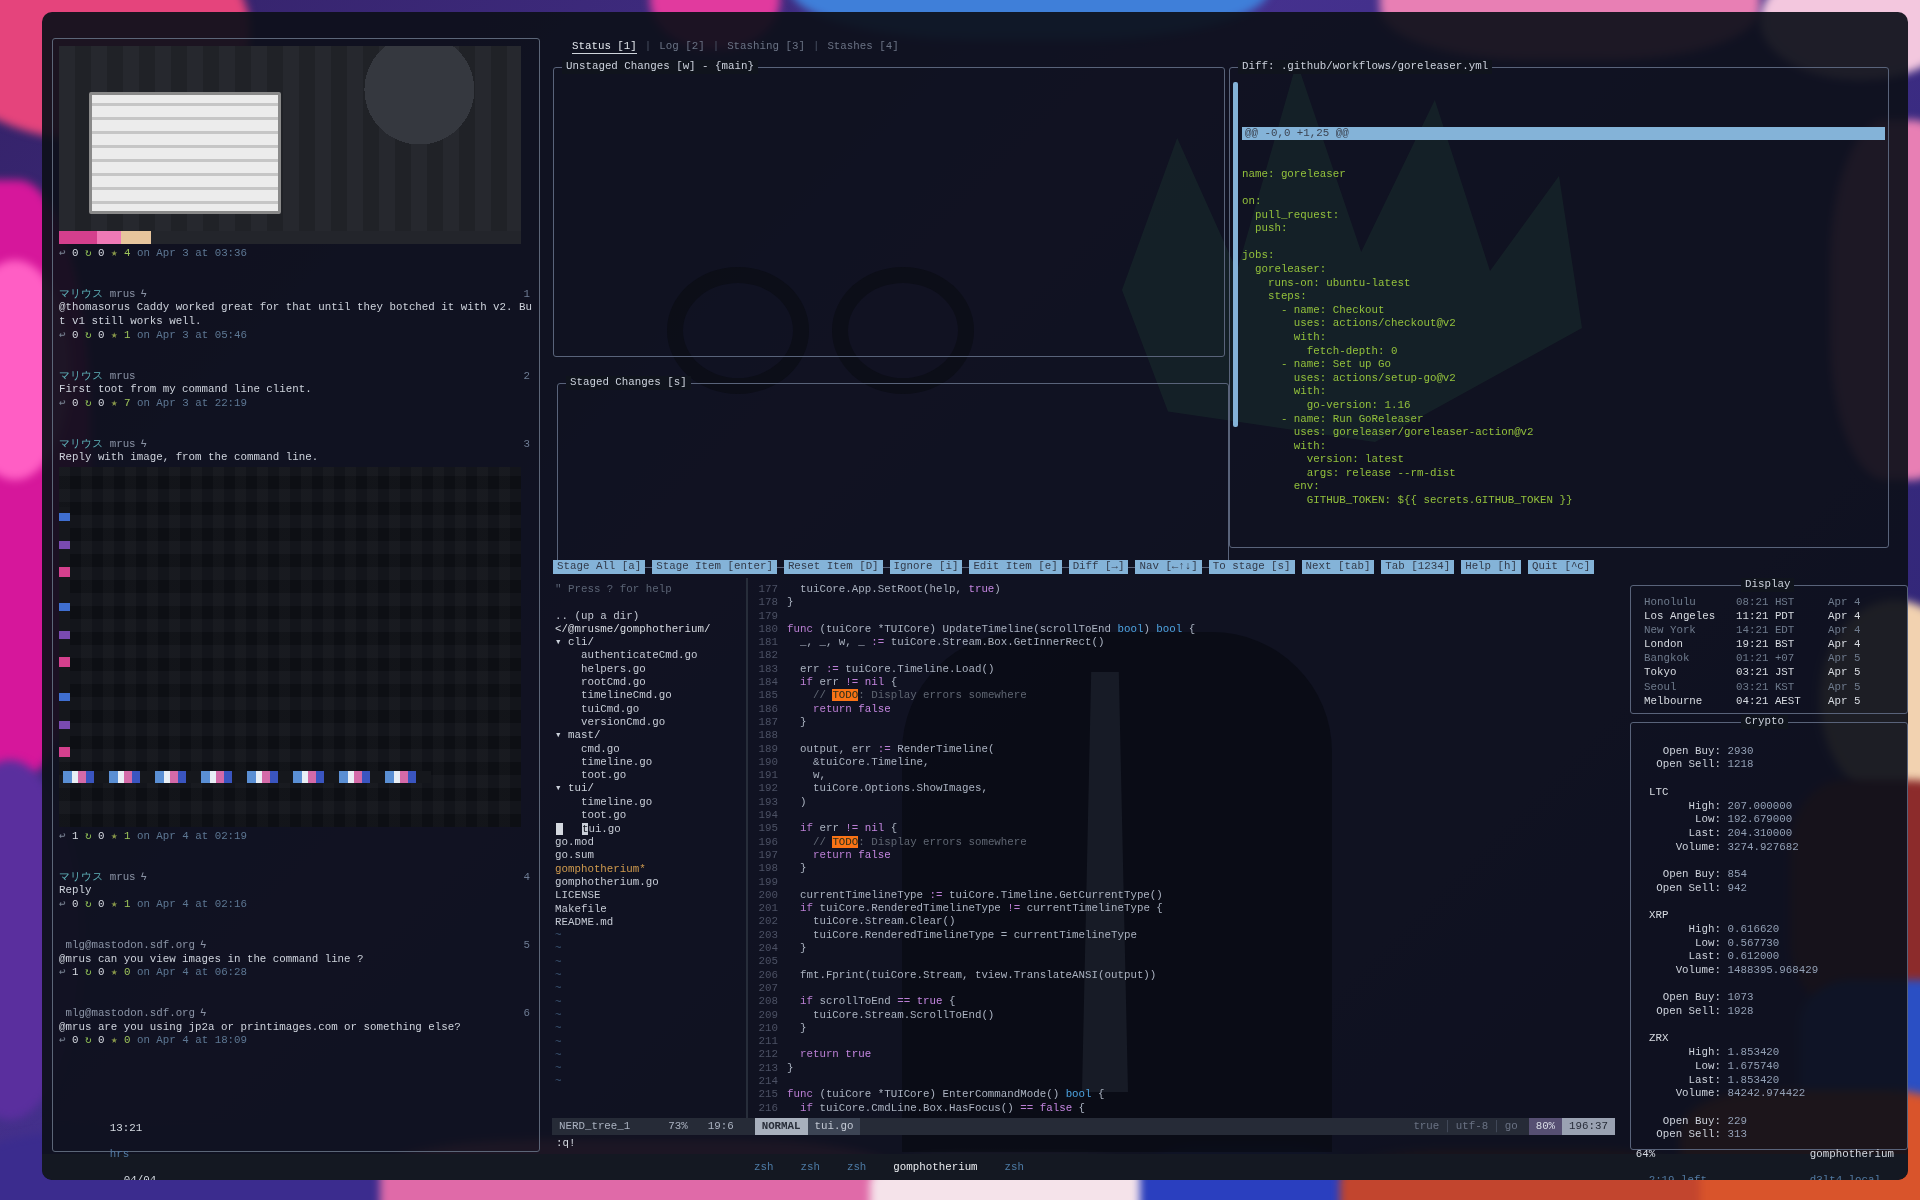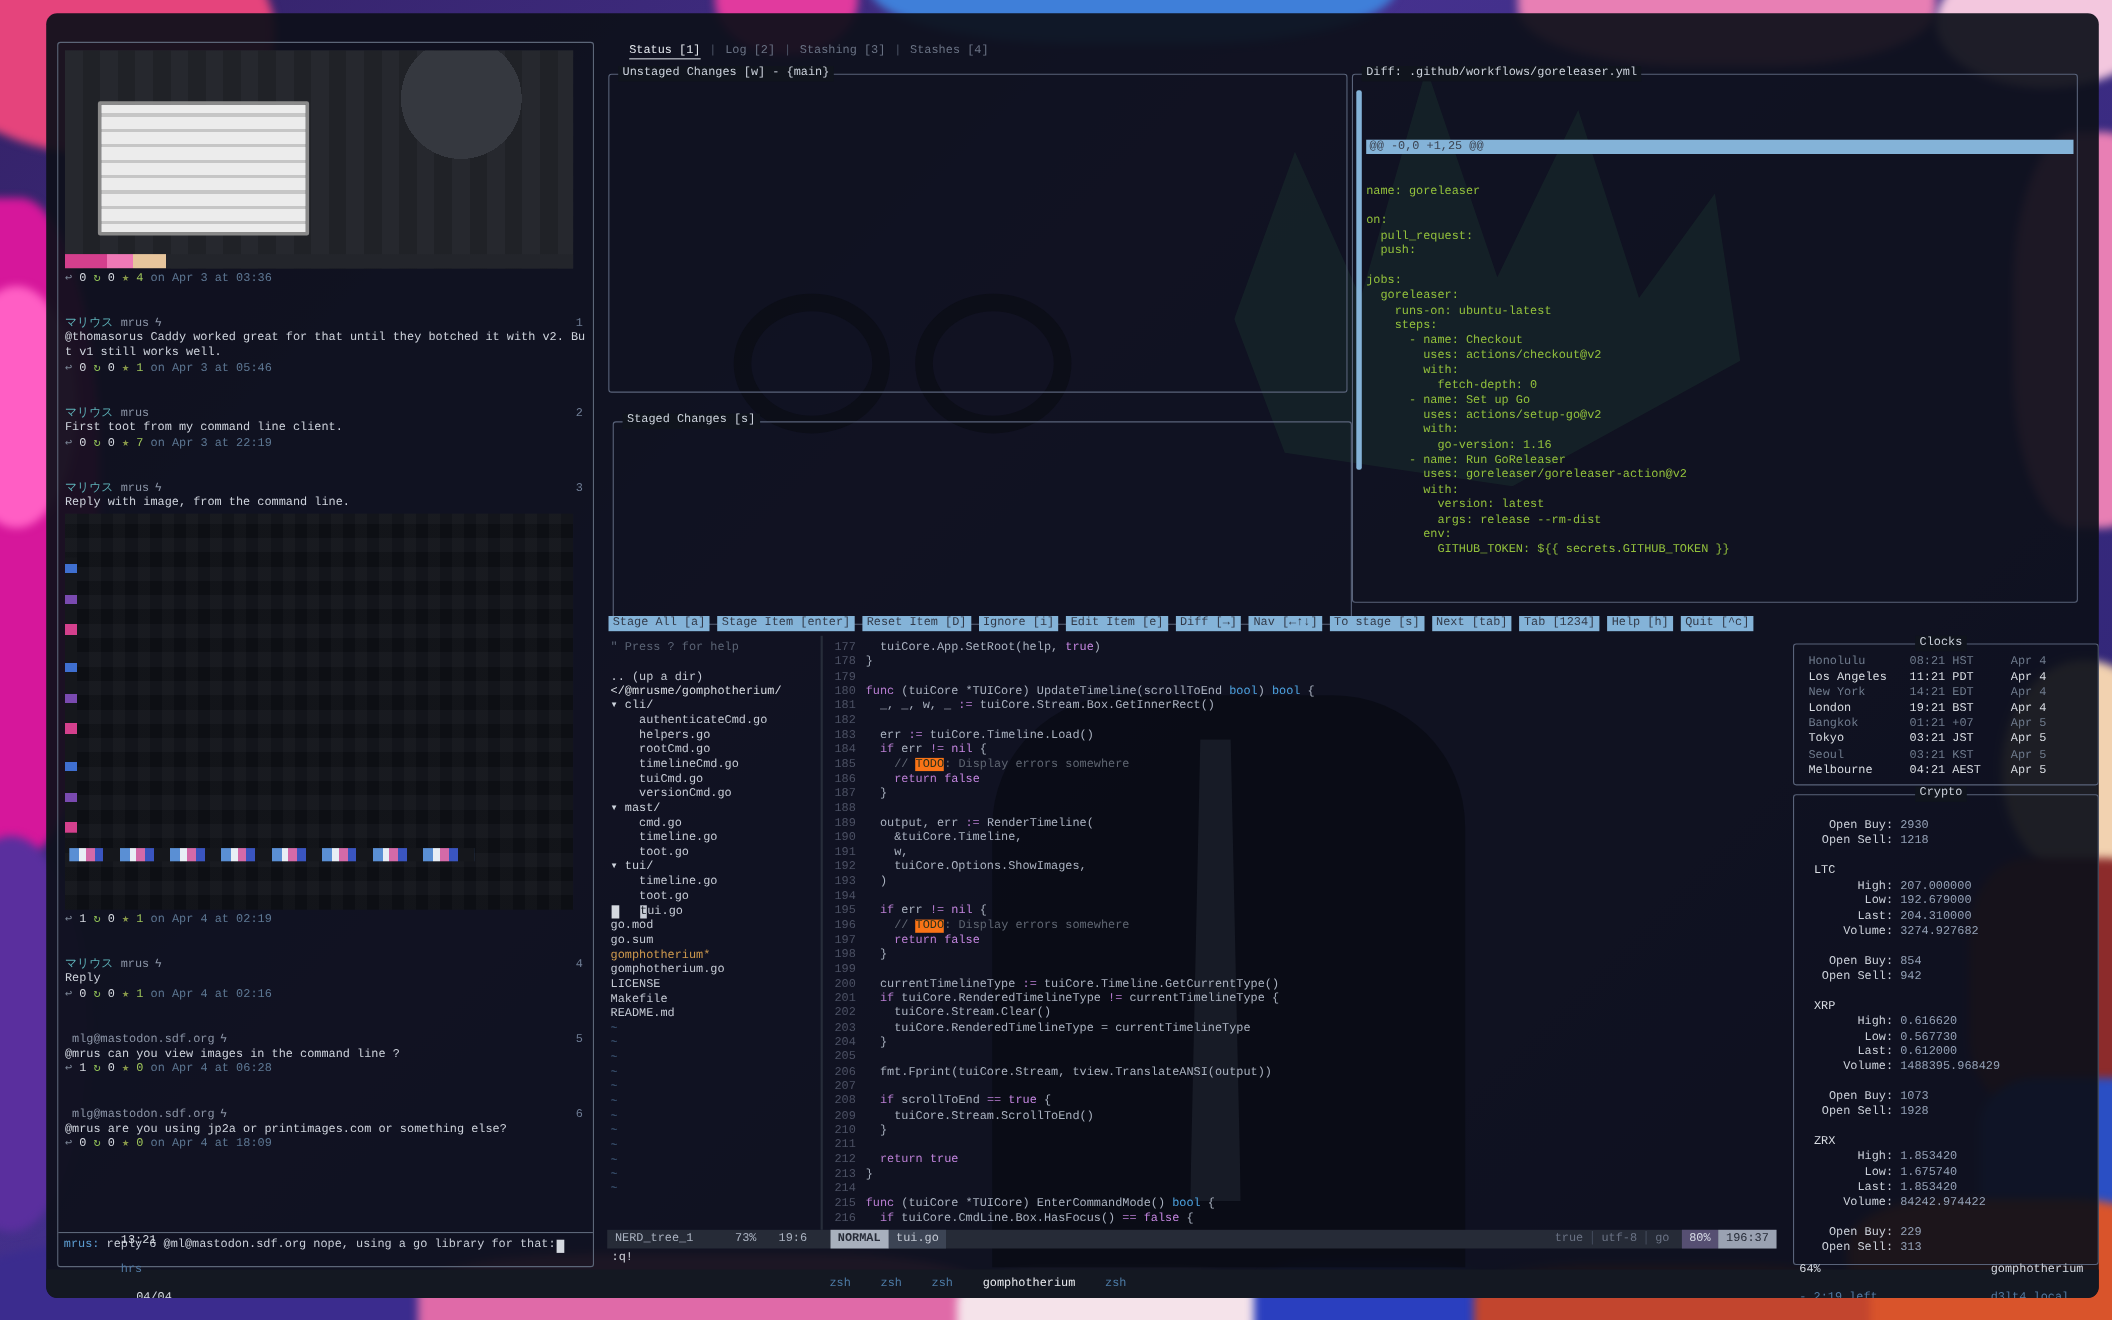--- a/index.html
+++ b/index.html
@@ -163,23 +163,20 @@
   <div class="terminal">
 
     <div class="ghost" style="left:1080px;top:50px;width:460px;height:380px;background:rgba(26,52,47,0.45);clip-path:polygon(0% 60%,12% 20%,25% 55%,38% 0%,52% 50%,68% 10%,80% 55%,95% 30%,100% 70%,55% 100%,10% 92%);"></div>
     <div class="ghost" style="left:625px;top:255px;width:110px;height:95px;border:16px solid rgba(8,10,13,0.5);border-radius:50%;"></div>
     <div class="ghost" style="left:790px;top:255px;width:110px;height:95px;border:16px solid rgba(8,10,13,0.5);border-radius:50%;"></div>
     <div class="ghost" style="left:860px;top:620px;width:430px;height:520px;background:rgba(3,5,8,0.4);border-radius:120px 120px 0 0;"></div>
     <div class="ghost" style="left:1040px;top:660px;width:46px;height:420px;background:rgba(40,46,58,0.45);clip-path:polygon(20% 0,80% 0,100% 100%,0 100%);"></div>
 
     <div class="masto t">
       <div class="postlist"><div class="post"><div class="ansi-img img1"></div><div class="pline stats"><span class="ric">↩</span><span class="cnt"> 0 </span><span class="bic">↻</span><span class="cnt"> 0 </span><span class="sic">★</span><span class="fav"> 4 </span><span class="date">on Apr 3 at 03:36</span></div></div><div class="post"><div class="pline"><span class="disp">マリウス</span><span class="hand"> mrus</span><span class="micon">ϟ</span><span class="pnum">1</span></div><div class="pline body">@thomasorus Caddy worked great for that until they botched it with v2. Bu</div><div class="pline body">t v1 still works well.</div><div class="pline stats"><span class="ric">↩</span><span class="cnt"> 0 </span><span class="bic">↻</span><span class="cnt"> 0 </span><span class="sic">★</span><span class="fav"> 1 </span><span class="date">on Apr 3 at 05:46</span></div></div><div class="post"><div class="pline"><span class="disp">マリウス</span><span class="hand"> mrus</span><span class="pnum">2</span></div><div class="pline body">First toot from my command line client.</div><div class="pline stats"><span class="ric">↩</span><span class="cnt"> 0 </span><span class="bic">↻</span><span class="cnt"> 0 </span><span class="sic">★</span><span class="fav"> 7 </span><span class="date">on Apr 3 at 22:19</span></div></div><div class="post"><div class="pline"><span class="disp">マリウス</span><span class="hand"> mrus</span><span class="micon">ϟ</span><span class="pnum">3</span></div><div class="pline body">Reply with image, from the command line.</div><div class="ansi-img img2"></div><div class="pline stats"><span class="ric">↩</span><span class="cnt"> 1 </span><span class="bic">↻</span><span class="cnt"> 0 </span><span class="sic">★</span><span class="fav"> 1 </span><span class="date">on Apr 4 at 02:19</span></div></div><div class="post"><div class="pline"><span class="disp">マリウス</span><span class="hand"> mrus</span><span class="micon">ϟ</span><span class="pnum">4</span></div><div class="pline body">Reply</div><div class="pline stats"><span class="ric">↩</span><span class="cnt"> 0 </span><span class="bic">↻</span><span class="cnt"> 0 </span><span class="sic">★</span><span class="fav"> 1 </span><span class="date">on Apr 4 at 02:16</span></div></div><div class="post"><div class="pline"><span class="disp"></span><span class="hand"> mlg@mastodon.sdf.org</span><span class="micon">ϟ</span><span class="pnum">5</span></div><div class="pline body">@mrus can you view images in the command line ?</div><div class="pline stats"><span class="ric">↩</span><span class="cnt"> 1 </span><span class="bic">↻</span><span class="cnt"> 0 </span><span class="sic">★</span><span class="fav"> 0 </span><span class="date">on Apr 4 at 06:28</span></div></div><div class="post"><div class="pline"><span class="disp"></span><span class="hand"> mlg@mastodon.sdf.org</span><span class="micon">ϟ</span><span class="pnum">6</span></div><div class="pline body">@mrus are you using jp2a or printimages.com or something else?</div><div class="pline stats"><span class="ric">↩</span><span class="cnt"> 0 </span><span class="bic">↻</span><span class="cnt"> 0 </span><span class="sic">★</span><span class="fav"> 0 </span><span class="date">on Apr 4 at 18:09</span></div></div></div>
-      <div class="mastoinput">
-        <span class="mprompt">mrus:</span><span> reply 6 @ml@mastodon.sdf.org nope, using a go library for that:</span><span class="cursor"></span>
-      </div>
     </div>
 
     <div class="gitui t">
       <div class="tabs"><span class="tab on">Status [1]</span><span class="sep">|</span><span class="tab">Log [2]</span><span class="sep">|</span><span class="tab">Stashing [3]</span><span class="sep">|</span><span class="tab">Stashes [4]</span></div>
       <div class="box unstaged">
         <span class="boxtitle">Unstaged Changes [w] - {main}</span>
       </div>
       <div class="box staged">
         <span class="boxtitle">Staged Changes [s]</span>
       </div>
@@ -208,21 +205,21 @@
         <span class="t sdim">utf-8</span>
         <span class="t ssep">│</span>
         <span class="t sdim">go</span>
         <span class="t schip pct" style="margin-left:6px;">80%</span>
         <span class="t schip pos">196:37</span>
       </div>
       <div class="cmdline t">:q!</div>
     </div>
 
     <div class="box clocksbox t">
-      <span class="boxtitle" style="left:110px;">Clocks</span>
+      <span class="boxtitle" style="left:110px;">Display</span>
       <div class="clockrows"><div class="crow dimrow"><span class="city">Honolulu</span><span class="ctime">08:21 HST</span><span class="cdate">Apr 4</span></div><div class="crow"><span class="city">Los Angeles</span><span class="ctime">11:21 PDT</span><span class="cdate">Apr 4</span></div><div class="crow dimrow"><span class="city">New York</span><span class="ctime">14:21 EDT</span><span class="cdate">Apr 4</span></div><div class="crow"><span class="city">London</span><span class="ctime">19:21 BST</span><span class="cdate">Apr 4</span></div><div class="crow dimrow"><span class="city">Bangkok</span><span class="ctime">01:21 +07</span><span class="cdate">Apr 5</span></div><div class="crow"><span class="city">Tokyo</span><span class="ctime">03:21 JST</span><span class="cdate">Apr 5</span></div><div class="crow dimrow"><span class="city">Seoul</span><span class="ctime">03:21 KST</span><span class="cdate">Apr 5</span></div><div class="crow"><span class="city">Melbourne</span><span class="ctime">04:21 AEST</span><span class="cdate">Apr 5</span></div></div>
     </div>
     <div class="box cryptobox t">
       <span class="boxtitle" style="left:110px;">Crypto</span>
       <div class="xrows"><div class="xrow"> </div><div class="xrow"><span class="xlab">Open Buy:</span> <span class="xval">2930</span></div><div class="xrow"><span class="xlab">Open Sell:</span> <span class="xval">1218</span></div><div class="xrow"> </div><div class="xrow coin">LTC</div><div class="xrow"><span class="xlab">High:</span> <span class="xval">207.000000</span></div><div class="xrow"><span class="xlab">Low:</span> <span class="xval">192.679000</span></div><div class="xrow"><span class="xlab">Last:</span> <span class="xval">204.310000</span></div><div class="xrow"><span class="xlab">Volume:</span> <span class="xval">3274.927682</span></div><div class="xrow"> </div><div class="xrow"><span class="xlab">Open Buy:</span> <span class="xval">854</span></div><div class="xrow"><span class="xlab">Open Sell:</span> <span class="xval">942</span></div><div class="xrow"> </div><div class="xrow coin">XRP</div><div class="xrow"><span class="xlab">High:</span> <span class="xval">0.616620</span></div><div class="xrow"><span class="xlab">Low:</span> <span class="xval">0.567730</span></div><div class="xrow"><span class="xlab">Last:</span> <span class="xval">0.612000</span></div><div class="xrow"><span class="xlab">Volume:</span> <span class="xval">1488395.968429</span></div><div class="xrow"> </div><div class="xrow"><span class="xlab">Open Buy:</span> <span class="xval">1073</span></div><div class="xrow"><span class="xlab">Open Sell:</span> <span class="xval">1928</span></div><div class="xrow"> </div><div class="xrow coin">ZRX</div><div class="xrow"><span class="xlab">High:</span> <span class="xval">1.853420</span></div><div class="xrow"><span class="xlab">Low:</span> <span class="xval">1.675740</span></div><div class="xrow"><span class="xlab">Last:</span> <span class="xval">1.853420</span></div><div class="xrow"><span class="xlab">Volume:</span> <span class="xval">84242.974422</span></div><div class="xrow"> </div><div class="xrow"><span class="xlab">Open Buy:</span> <span class="xval">229</span></div><div class="xrow"><span class="xlab">Open Sell:</span> <span class="xval">313</span></div></div>
     </div>
 
     <div class="tmuxbar">
       <span class="t tleft">
         <span class="twhite">13:21</span>

